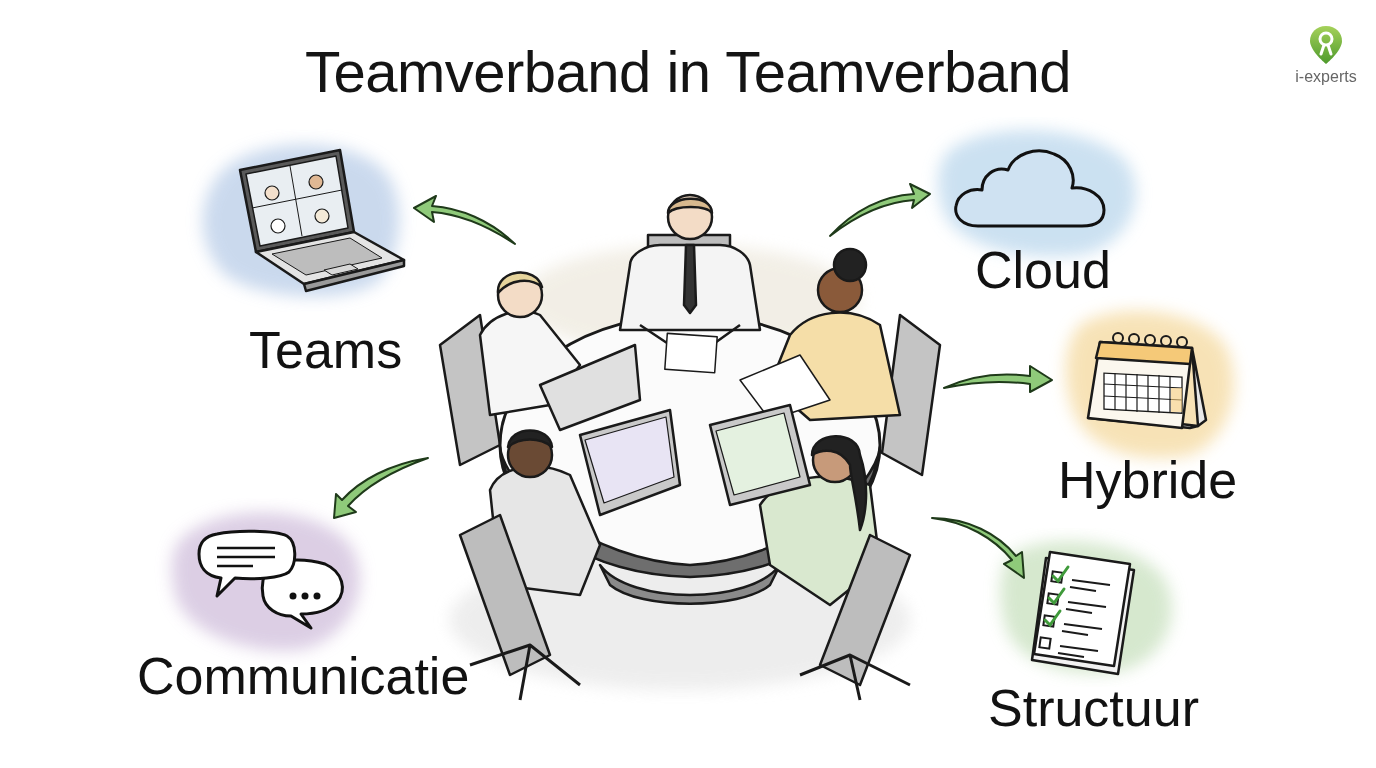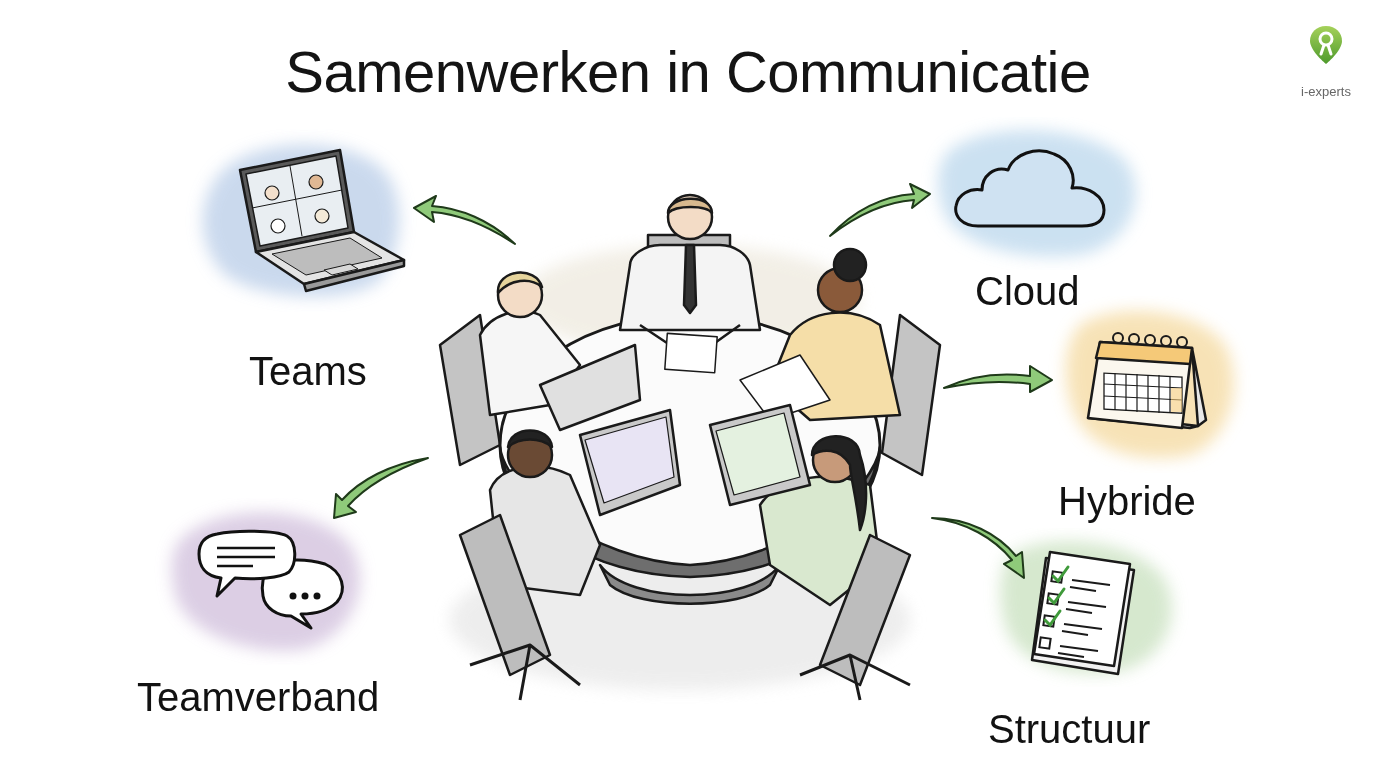--- a/index.html
+++ b/index.html
@@ -1,28 +1,28 @@
 <!DOCTYPE html>
 <html><head>
 <meta charset="utf-8">
 <style>
   * { box-sizing: border-box; margin: 0; padding: 0; }
   html, body { width: 1376px; height: 768px; overflow: hidden; background: #ffffff; }
   body { position: relative; font-family: "Liberation Sans", "DejaVu Sans", sans-serif; color: #111; }
   .abs { position: absolute; }
   .title { left: 0; width: 1376px; top: 38px; text-align: center; font-size: 58px; font-weight: 500; letter-spacing: -0.5px; color: #141414; }
-  .label { font-size: 40px; color: #121212; white-space: nowrap; margin-top: 29px; }
+  .label { font-size: 52px; color: #121212; white-space: nowrap; }
   .logo { left: 1288px; top: 24px; width: 76px; text-align: center; }
-  .logo-text { font-size: 13px; color: #666; margin-top: 18px; }
+  .logo-text { font-size: 16px; color: #666; margin-top: 2px; }
   svg { overflow: visible; }
 </style>
 </head>
 <body>
 
-<div class="abs title">Samenwerken in Communicatie</div>
+<div class="abs title">Teamverband in Teamverband</div>
 
 <div class="abs logo">
   <svg width="40" height="42" viewBox="0 0 40 42" style="display:block;margin:0 auto;">
     <defs>
         <linearGradient id="lg" x1="0" y1="0" x2="0" y2="1">
           <stop offset="0" stop-color="#a5d15a"></stop>
           <stop offset="1" stop-color="#4e9a2c"></stop>
         </linearGradient>
       </defs>
     <path d="M20 2 C10 2 4 9 4 17 C4 27 20 40 20 40 C20 40 36 27 36 17 C36 9 30 2 20 2 Z" fill="url(#lg)"></path>
@@ -80,21 +80,21 @@
     <line x1="22" y1="20" x2="80" y2="20"></line>
     <line x1="22" y1="29" x2="80" y2="29"></line>
     <line x1="22" y1="38" x2="58" y2="38"></line>
   </g>
   <g fill="#111">
       <circle cx="98" cy="68" r="3.5"></circle>
       <circle cx="110" cy="68" r="3.5"></circle>
       <circle cx="122" cy="68" r="3.5"></circle>
     </g>
 </svg>
-<div class="abs label" style="left:137px;top:646px">Teamverband</div>
+<div class="abs label" style="left:137px;top:646px">Communicatie</div>
 
 <svg class="abs" style="left:952px;top:148px" width="160" height="84" viewBox="0 0 160 84">
   <path d="M26 78 C10 78 2 68 4 58 C6 46 18 40 30 42 C30 28 42 18 56 22 C62 6 84 -2 102 6 C118 12 124 28 120 40 C136 38 152 48 152 62 C152 74 142 78 130 78 Z" fill="#cfe2f2" stroke="#111" stroke-width="3" stroke-linejoin="round"></path>
 </svg>
 <div class="abs label" style="left:975px;top:240px">Cloud</div>
 
 <svg class="abs" style="left:1082px;top:328px" width="126" height="118" viewBox="0 0 126 118">
   <g stroke="#1a1a1a" stroke-width="2.5" stroke-linejoin="round">
     <path d="M110 20 L124 92 L116 98 Z" fill="#e8e8e8"></path>
     <path d="M6 90 L108 100 L116 98 L14 86 Z" fill="#ddd"></path>

